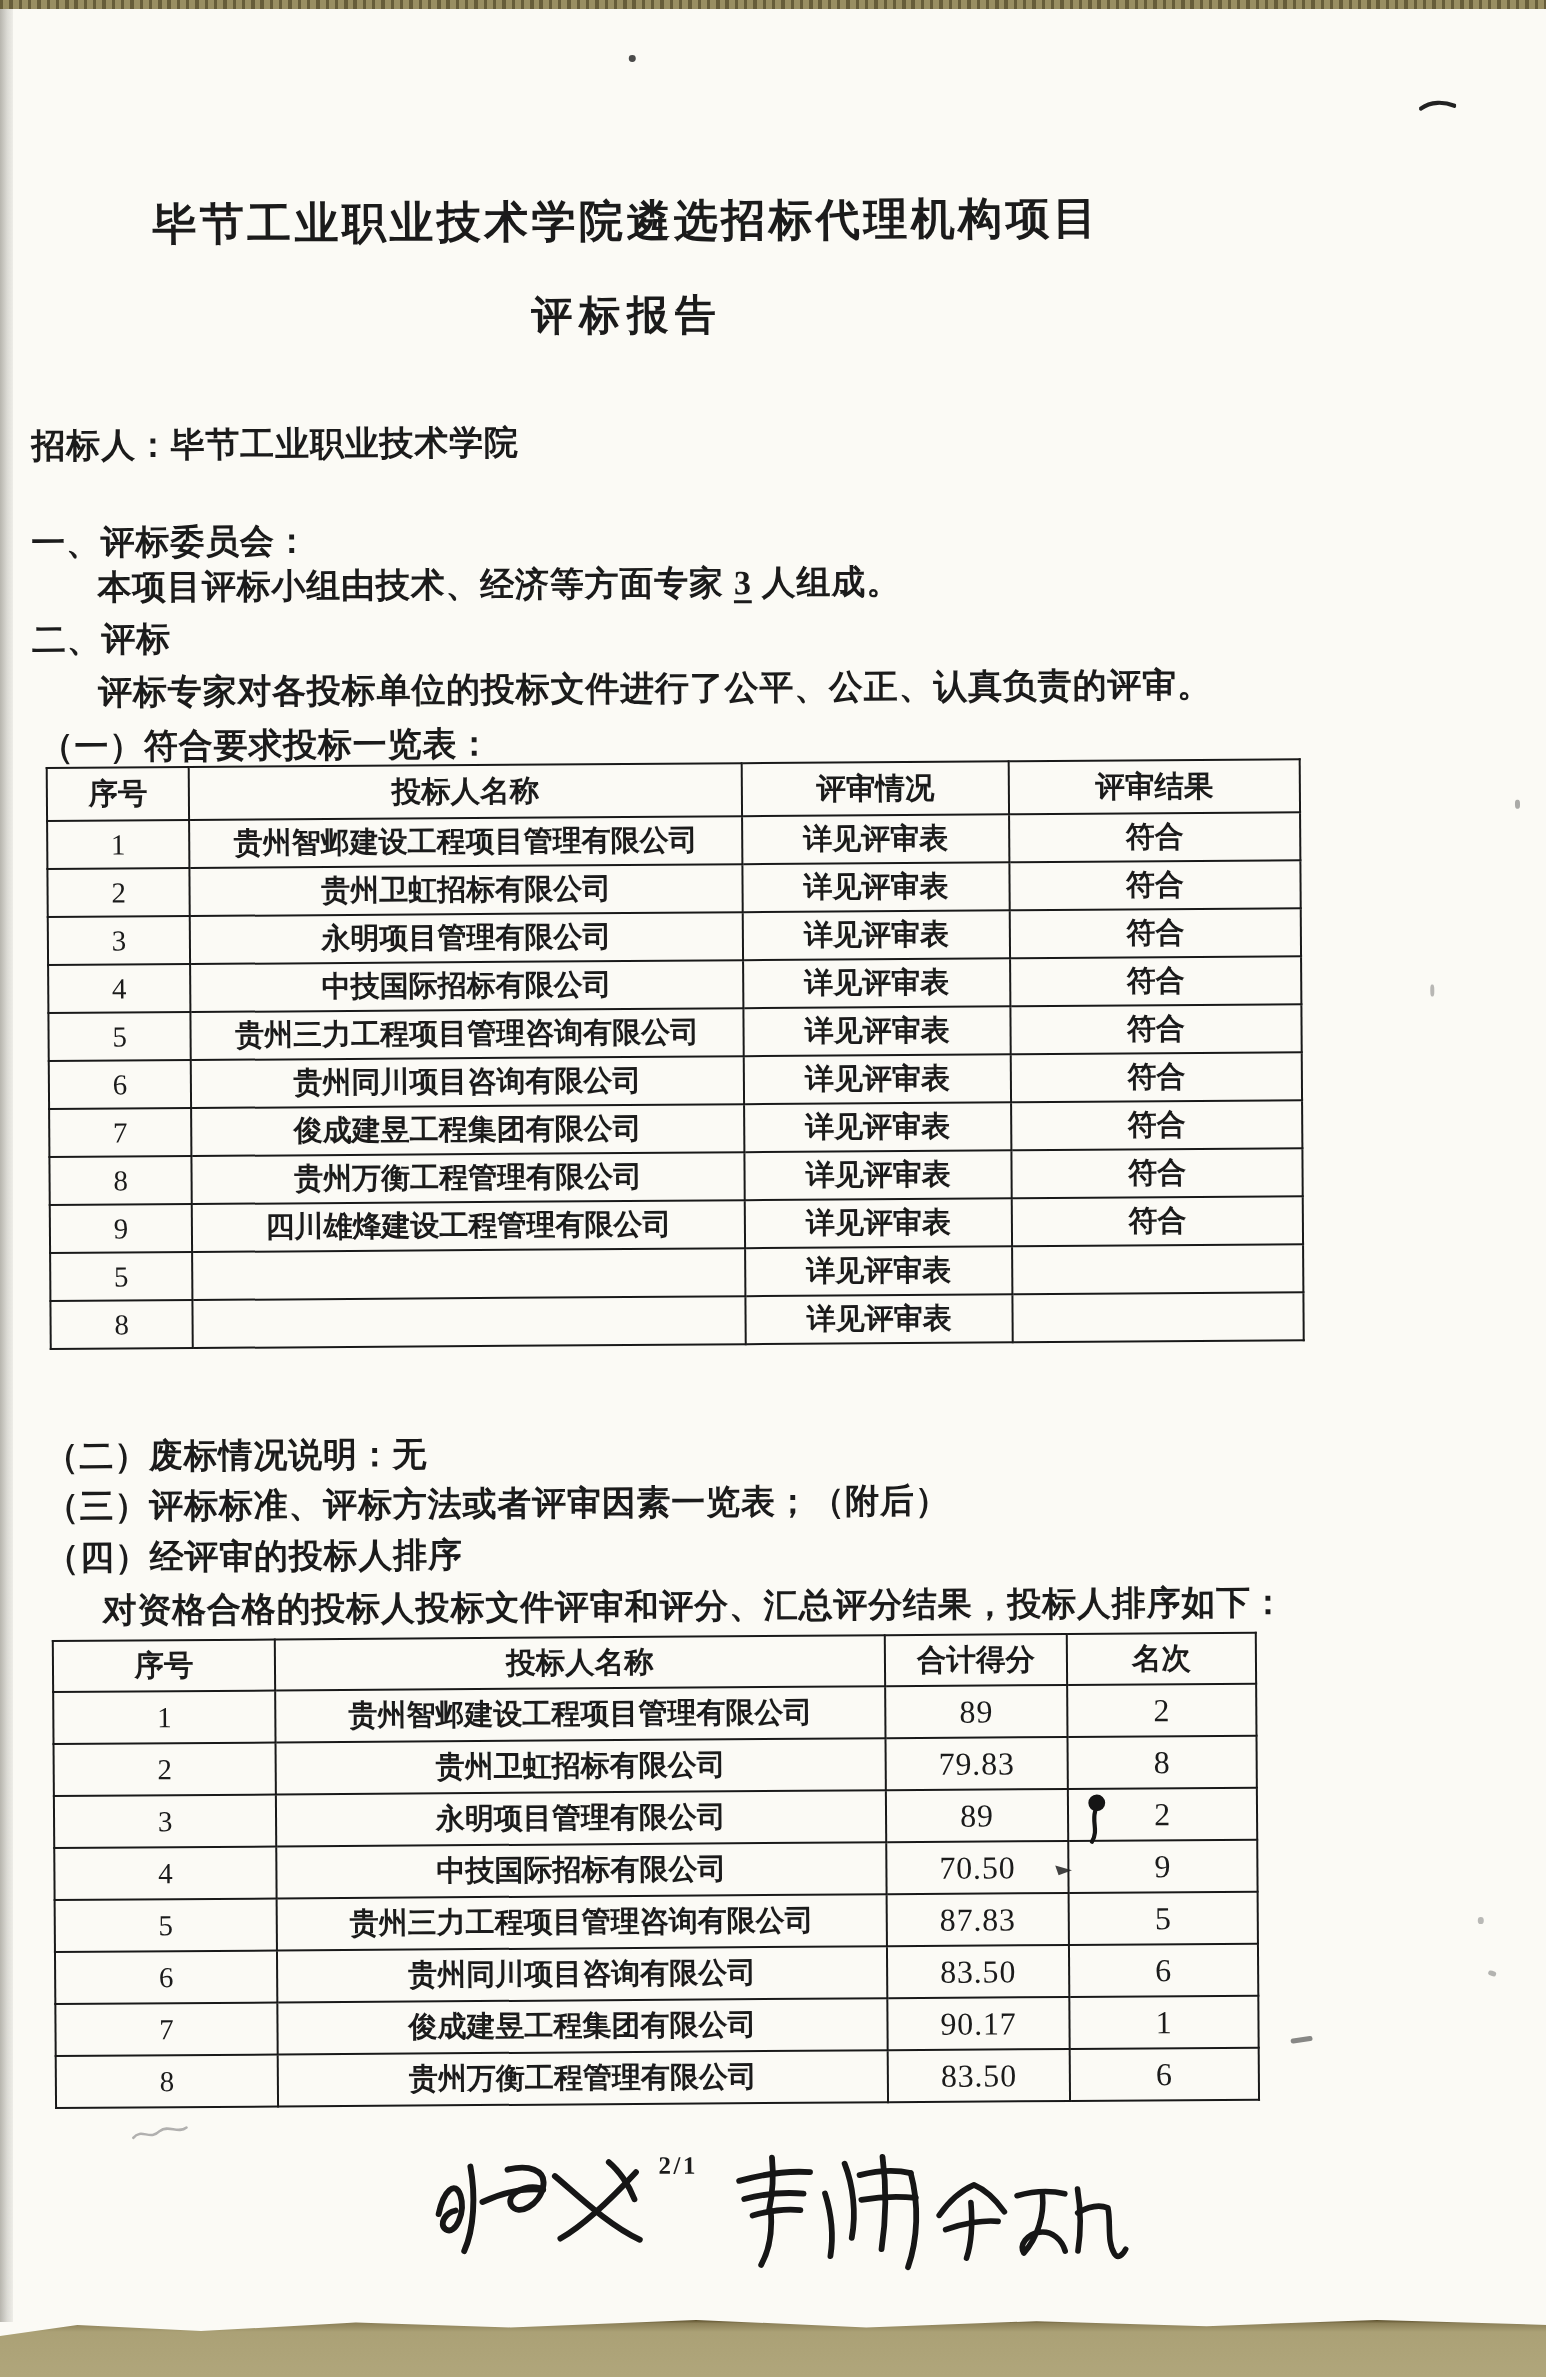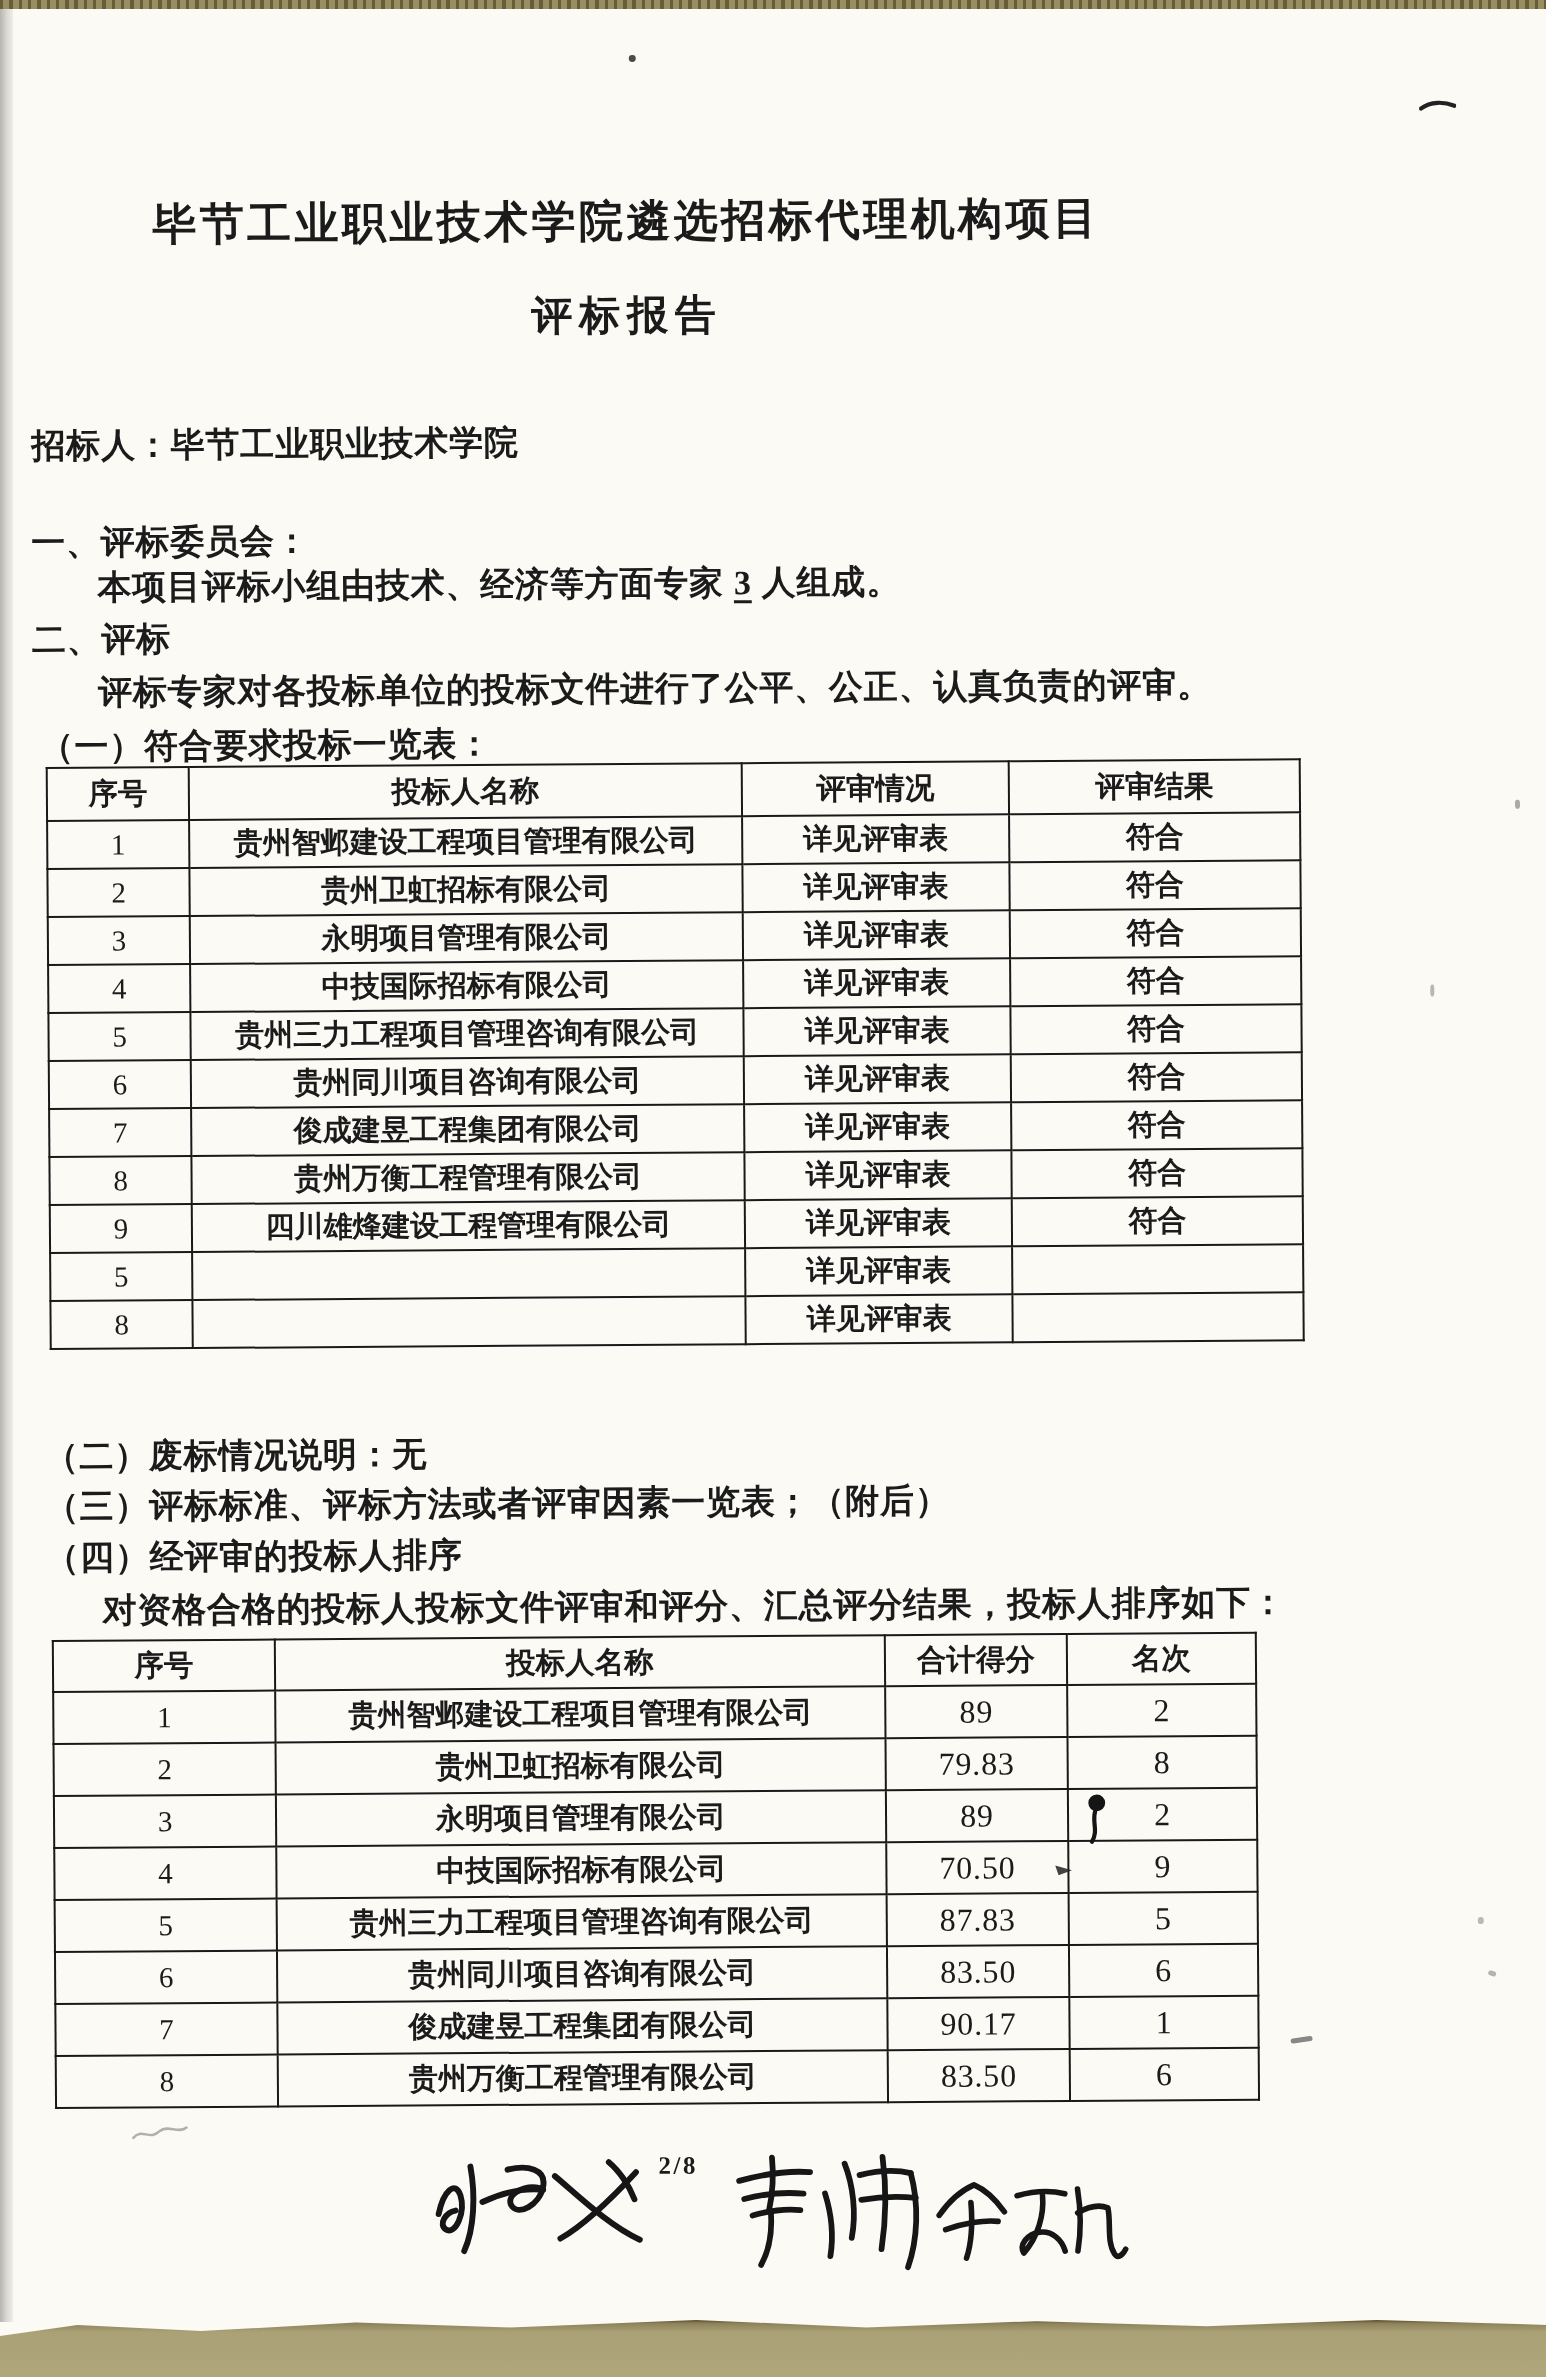--- a/index.html
+++ b/index.html
@@ -265,21 +265,21 @@
     <svg viewBox="0 0 270 125" width="228" height="106">
       <path d="M14,74 C20,46 34,34 40,52 C46,72 34,100 22,92 C14,86 22,72 34,70"></path>
       <path d="M52,18 C58,52 56,92 44,118"></path>
       <path d="M66,60 C92,48 118,44 138,46"></path>
       <path d="M96,22 C120,16 142,22 138,42 C134,64 108,78 100,64 C94,52 114,40 134,44"></path>
       <path d="M152,30 C178,52 214,88 252,106"></path>
       <path d="M248,26 C218,58 186,88 158,104"></path>
       <path d="M216,14 C228,24 240,42 246,58"></path>
     </svg>
   </div>
-  <div id="pagemark">2/8</div>
+  <div id="pagemark">2/1</div>
   <div class="sig" id="sig2">
     <svg viewBox="0 0 240 150" width="198" height="127">
       <path d="M14,40 C44,32 76,28 100,30"></path>
       <path d="M54,12 C56,34 54,58 50,76"></path>
       <path d="M20,62 C44,56 72,54 92,56"></path>
       <path d="M30,82 C52,76 72,74 88,76"></path>
       <path d="M52,76 C54,100 50,124 40,142"></path>
       <path d="M118,56 C126,82 128,108 124,132"></path>
       <path d="M142,20 C152,46 156,80 150,110"></path>
       <path d="M160,34 C184,28 206,28 222,32"></path>

